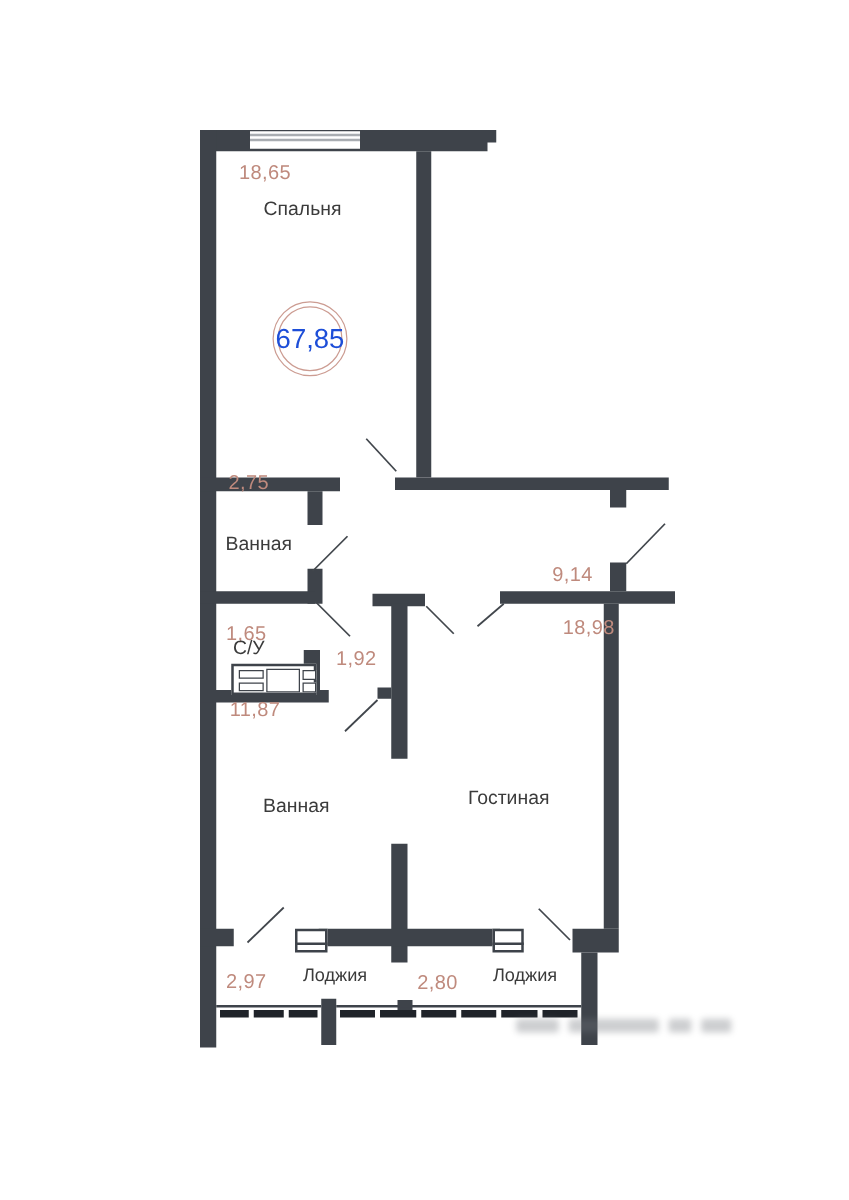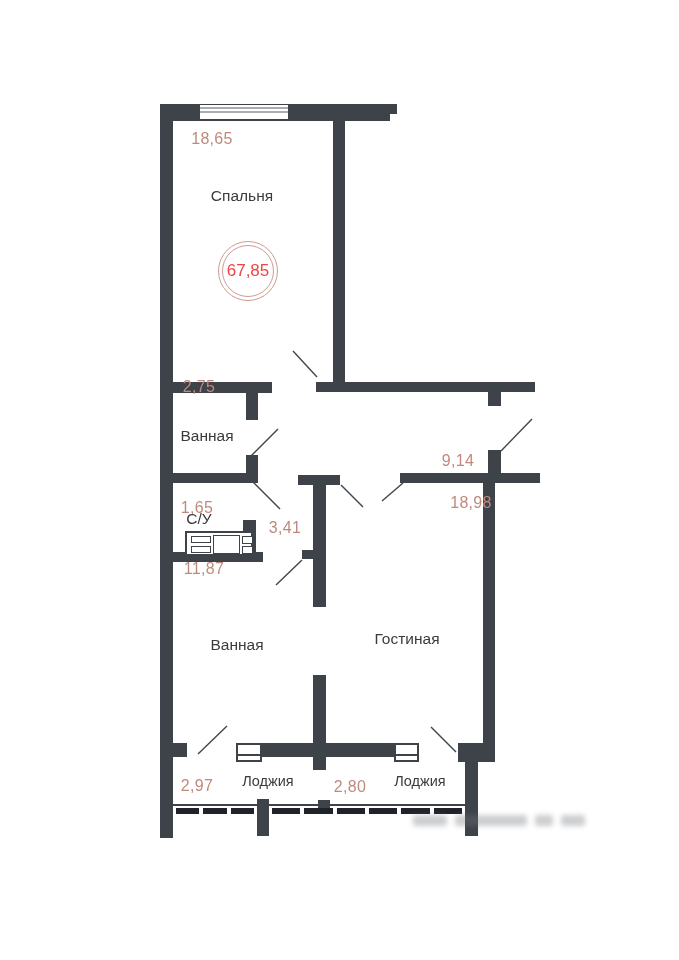--- a/index.html
+++ b/index.html
@@ -19,21 +19,21 @@
   
   .area-circle{
     position:absolute;left:218px;top:241px;width:58px;height:58px;
     border:1.6px solid #cc9c92;border-radius:50%;
     display:flex;align-items:center;justify-content:center;
   }
   .area-circle .inner{
     position:absolute;left:3px;top:3px;right:3px;bottom:3px;
     border:1px solid #cc9c92;border-radius:50%;
   }
-  .area-circle .val{color:#ef4444;font-size:17px;position:relative;z-index:2;}
+  .area-circle .val{color:#1d4ed8;font-size:22px;position:relative;z-index:2;}
   
   .window{
     position:absolute;left:200px;top:105px;width:88px;height:14px;background:#ffffff;
   }
   .window .g1,.window .g2{position:absolute;left:0;width:100%;height:1.6px;background:#a9adb2;}
   .window .g1{top:2px;} .window .g2{top:6px;}
   .notch{position:absolute;background:#ffffff;}
   
   .sill{
     position:absolute;background:#ffffff;border:2px solid #3e434a;box-sizing:border-box;
@@ -130,34 +130,34 @@
       <line x1="341" y1="485" x2="363" y2="507"></line>
       <line x1="403" y1="483" x2="382" y2="501"></line>
       <line x1="501" y1="451" x2="532" y2="419"></line>
       <line x1="302" y1="560" x2="276" y2="585"></line>
       <line x1="198" y1="754" x2="227" y2="726"></line>
       <line x1="431" y1="727" x2="456" y2="752"></line>
     </g>
   </svg>
 
   <div class="lbl dim" style="left:212px;top:139px;">18,65</div>
-  <div class="lbl room" style="left:242px;top:168px;margin-top:28px;">Спальня</div>
+  <div class="lbl room" style="left:242px;top:168px;">Спальня</div>
 
   <div class="area-circle">
     <div class="inner"></div>
     <div class="val">67,85</div>
   </div>
 
   <div class="lbl dim" style="left:199px;top:387px;">2,75</div>
   <div class="lbl room" style="left:207px;top:436px;">Ванная</div>
 
   <div class="lbl dim" style="left:197px;top:508px;">1,65</div>
   <div class="lbl room" style="left:199px;top:519px;">С/У</div>
 
-  <div class="lbl dim" style="left:285px;top:528px;">3,41</div>
+  <div class="lbl dim" style="left:285px;top:528px;">1,92</div>
   <div class="lbl dim" style="left:458px;top:461px;">9,14</div>
 
   <div class="lbl dim" style="left:447px;top:503px;margin-left:24px;">18,98</div>
   <div class="lbl room" style="left:407px;top:639px;">Гостиная</div>
 
   <div class="lbl dim" style="left:204px;top:569px;">11,87</div>
   <div class="lbl room" style="left:237px;top:645px;">Ванная</div>
 
   <div class="lbl dim" style="left:197px;top:786px;">2,97</div>
   <div class="lbl room small" style="left:268px;top:781px;">Лоджия</div>

